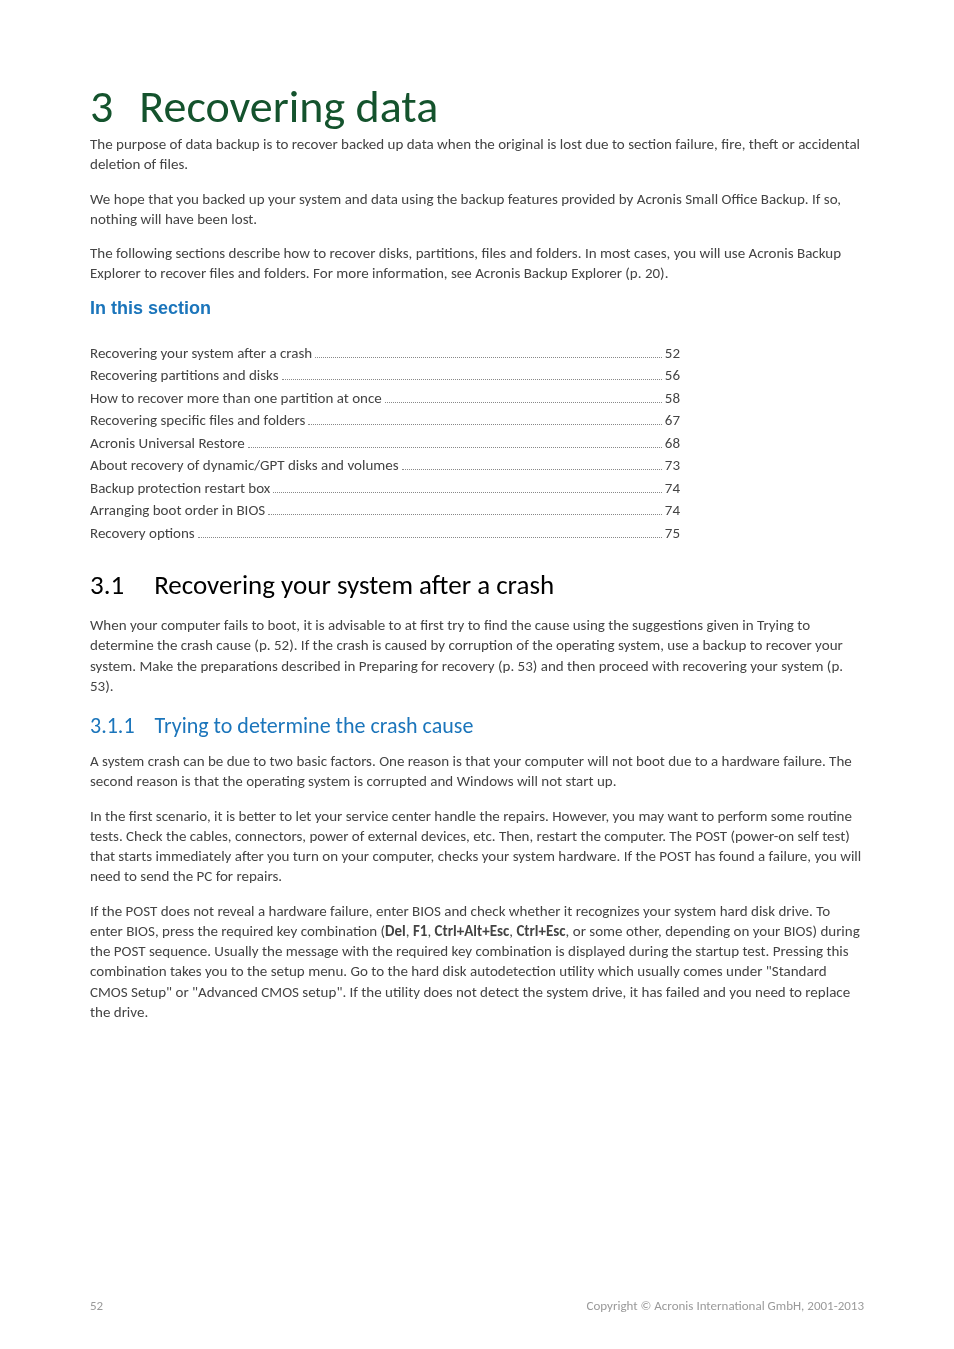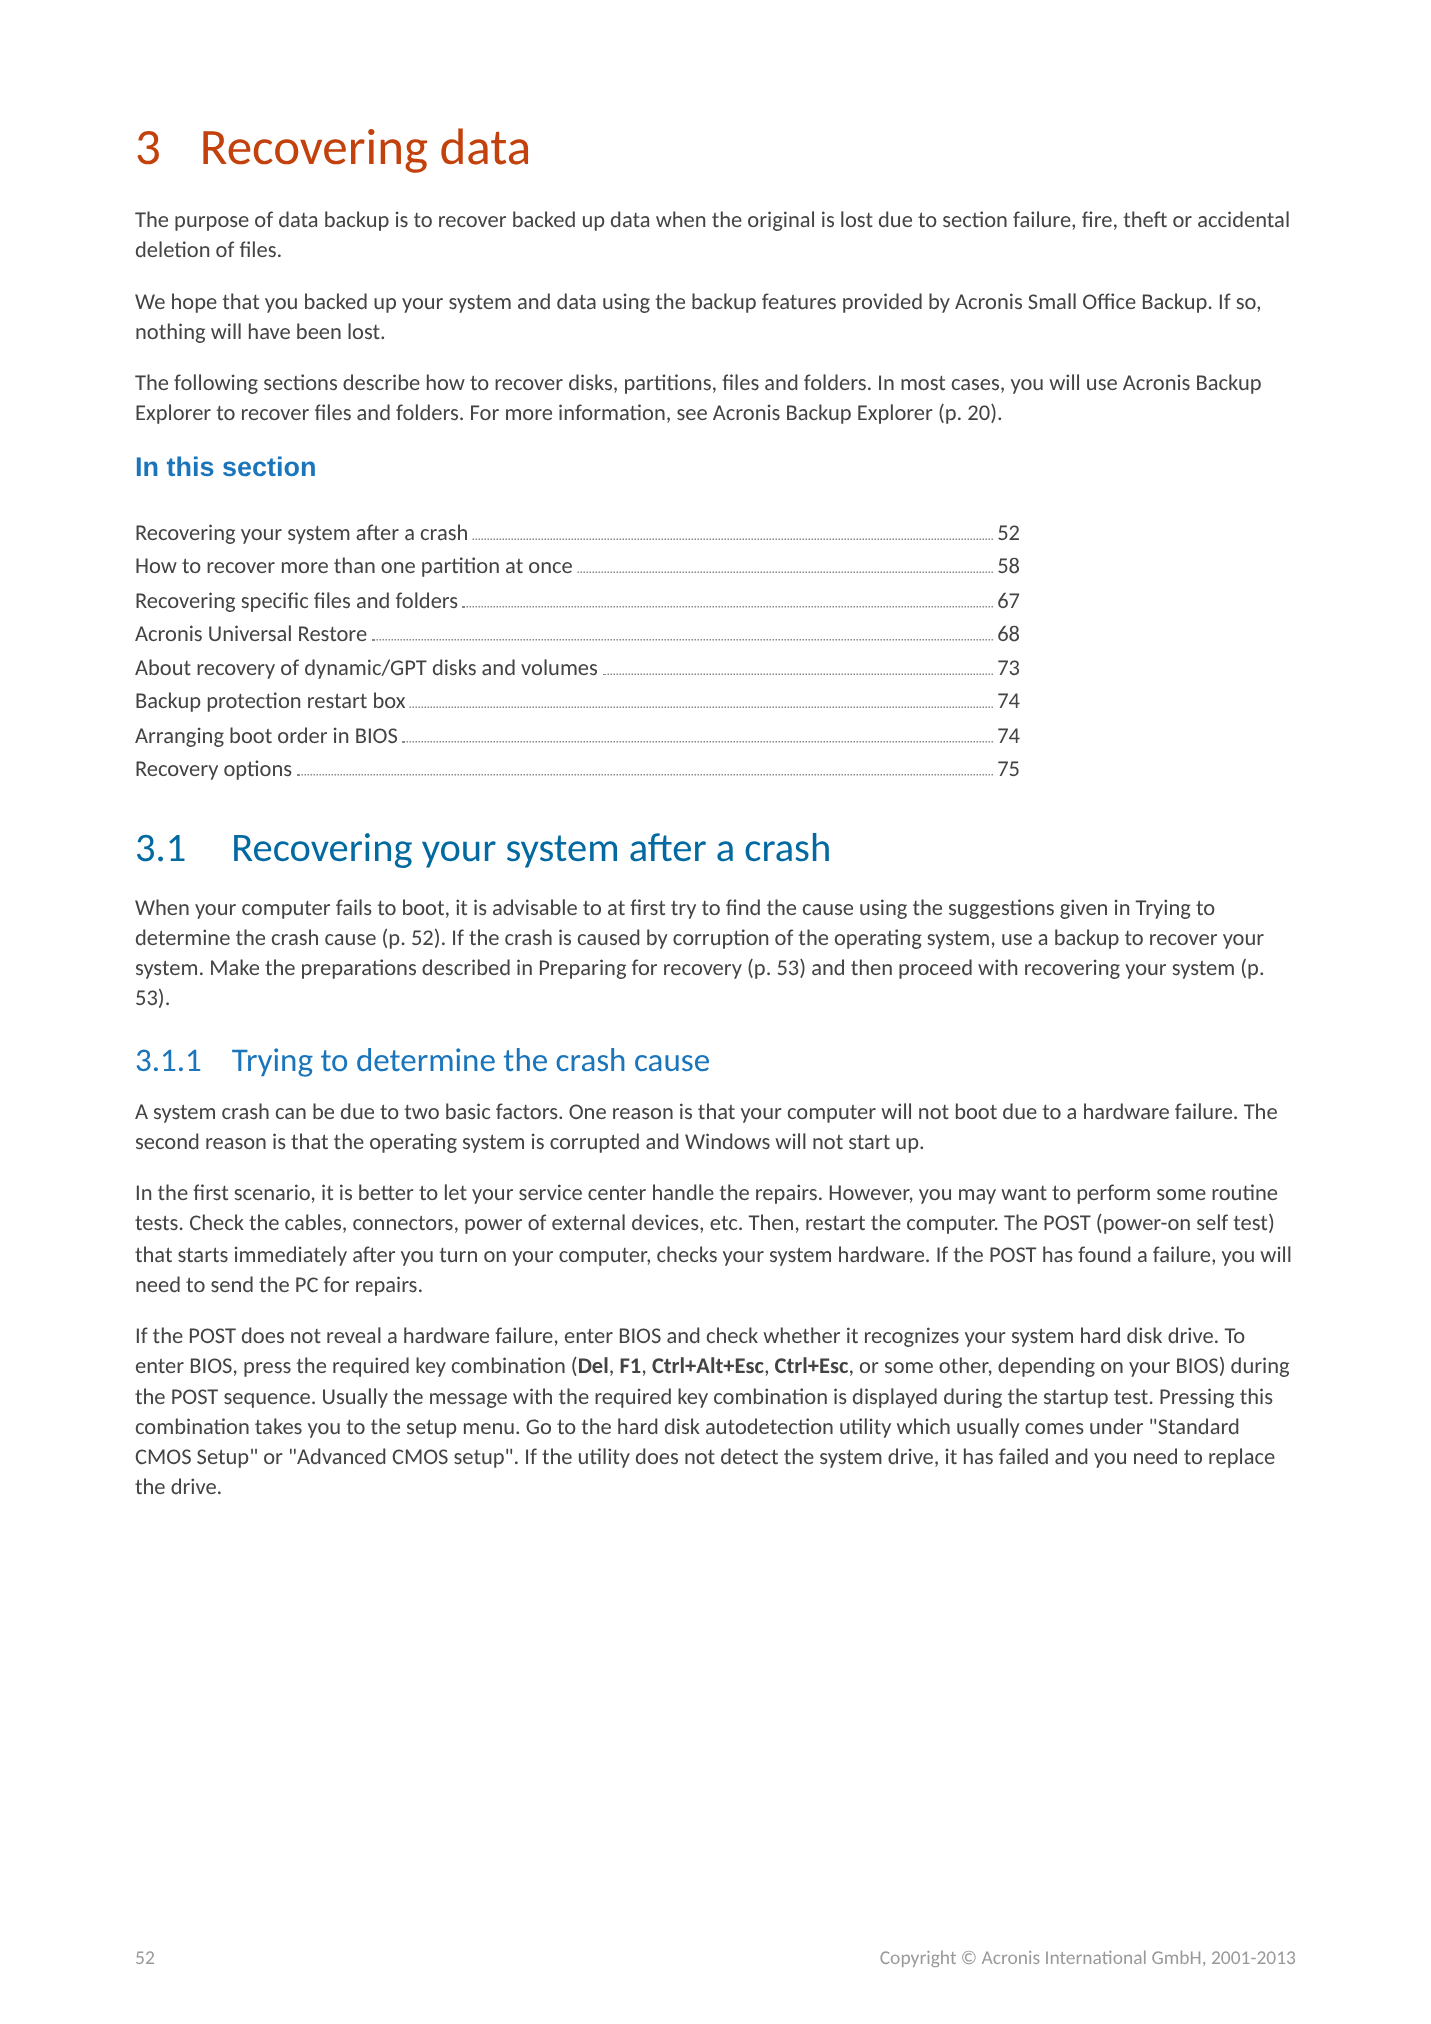--- a/index.html
+++ b/index.html
@@ -8,24 +8,23 @@
     background: #fff;
     width: 954px;
     height: 1349px;
     position: relative;
     color: #333;
   }
   .page {
     padding: 78px 90px 40px 90px;
   }
   h1 {
-    color: #c2410c;
-    font-size: 34px;
+    color: #14532d;
+    font-size: 46px;
     font-weight: normal;
-    margin-bottom: 18px;
   }
   h1 .num { display: inline-block; margin-right: 26px; }
   .body-text {
     font-size: 15px;
     line-height: 1.35;
     color: #444;
     margin-bottom: 14px;
   }
   .section-heading {
     font-family: Verdana, Geneva, sans-serif;
@@ -49,21 +48,21 @@
   }
   .toc-label { flex: 0 0 auto; }
   .toc-dots {
     flex: 1 1 auto;
     border-bottom: 1px dotted #888;
     margin: 0 3px 4px 3px;
     min-width: 10px;
   }
   .toc-page { flex: 0 0 auto; }
   h2 {
-    color: #0369a1;
+    color: #000000;
     font-size: 27px;
     font-weight: normal;
     margin-bottom: 14px;
   }
   h2 .num { display: inline-block; margin-right: 30px; }
   h3 {
     color: #1b75bb;
     font-size: 22px;
     font-weight: normal;
     margin-top: 16px;
@@ -93,20 +92,25 @@
   <p class="body-text">We hope that you backed up your system and data using the backup features provided by Acronis Small Office Backup. If so, nothing will have been lost.</p>
   <p class="body-text">The following sections describe how to recover disks, partitions, files and folders. In most cases, you will use Acronis Backup Explorer to recover files and folders. For more information, see Acronis Backup Explorer (p. 20).</p>
 
   <div class="section-heading">In this section</div>
 
   <div class="toc">
     <div class="toc-row">
       <span class="toc-label">Recovering your system after a crash</span>
       <span class="toc-dots"></span>
       <span class="toc-page">52</span>
+    </div>
+    <div class="toc-row">
+      <span class="toc-label">Recovering partitions and disks</span>
+      <span class="toc-dots"></span>
+      <span class="toc-page">56</span>
     </div>
     <div class="toc-row">
       <span class="toc-label">How to recover more than one partition at once</span>
       <span class="toc-dots"></span>
       <span class="toc-page">58</span>
     </div>
     <div class="toc-row">
       <span class="toc-label">Recovering specific files and folders</span>
       <span class="toc-dots"></span>
       <span class="toc-page">67</span>

